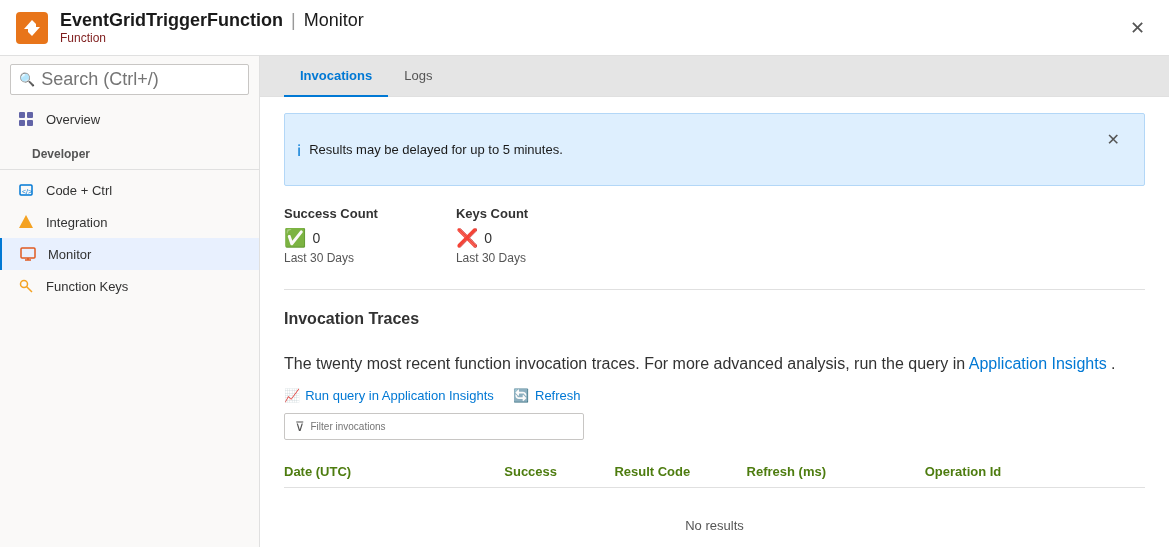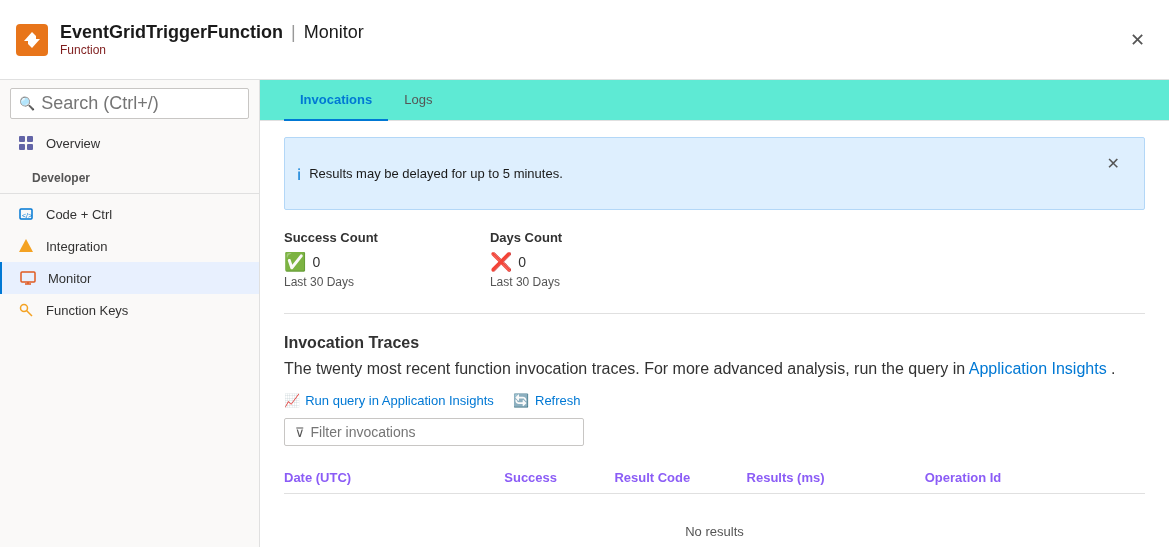--- a/index.html
+++ b/index.html
@@ -1,19 +1,19 @@
 <!DOCTYPE html>
 <html><head>
   <meta charset="utf-8">
   <style>
     * { box-sizing: border-box; margin: 0; padding: 0; }
     body { font-family: 'Segoe UI', Arial, sans-serif; font-size: 13px; color: #323232; background: #fff; display: flex; flex-direction: column; height: 547px; width: 1169px; overflow: hidden; }
 
     
-    .title-bar { display: flex; align-items: center; padding: 22px 16px; border-bottom: 1px solid #e0e0e0; background: #fff; min-height: 56px; }
+    .title-bar { display: flex; align-items: center; padding: 10px 16px; border-bottom: 1px solid #e0e0e0; background: #fff; min-height: 56px; }
     .title-bar-icon { width: 32px; height: 32px; background: #e8751a; border-radius: 4px; display: flex; align-items: center; justify-content: center; margin-right: 12px; flex-shrink: 0; }
     .title-bar-icon svg { width: 20px; height: 20px; }
     .title-bar-text { display: flex; flex-direction: column; }
     .close-btn { margin-left: auto; background: none; border: none; cursor: pointer; font-size: 18px; color: #555; padding: 4px 8px; }
 
     
     .layout { display: flex; flex: 1; overflow: hidden; }
 
     
     .sidebar { width: 260px; border-right: 1px solid #e0e0e0; background: #faf9f8; flex-shrink: 0; display: flex; flex-direction: column; overflow-y: auto; }
@@ -23,56 +23,56 @@
     .sidebar-item { display: flex; align-items: center; padding: 8px 16px; cursor: pointer; color: #323232; font-size: 13px; }
     .sidebar-item.active { background: #e8f0fe; border-left: 2px solid #0078d4; }
     .sidebar-item .item-icon { width: 20px; margin-right: 10px; display: flex; align-items: center; justify-content: center; flex-shrink: 0; }
     .sidebar-section-label { font-size: 12px; font-weight: 600; color: #555; padding: 12px 32px 4px; text-transform: none; }
     .sidebar-divider { border: none; border-top: 1px solid #e0e0e0; margin: 4px 0; }
 
     
     .main { flex: 1; overflow-y: auto; padding: 0; }
 
     
-    .tabs { display: flex; border-bottom: 1px solid #e0e0e0; padding: 0 24px; background: #5eead4; }
+    .tabs { display: flex; border-bottom: 1px solid #e0e0e0; padding: 0 24px; background: #e5e5e5; }
     .tab { padding: 12px 16px; cursor: pointer; font-size: 13px; color: #555; border-bottom: 2px solid transparent; margin-bottom: -1px; }
     .tab.active { color: #0078d4; border-bottom-color: #0078d4; font-weight: 600; }
 
     
     .content { padding: 16px 24px; }
 
     
     .info-banner { background: #deeffe; border: 1px solid #b3d7f7; border-radius: 2px; display: flex; align-items: center; padding: 8px 12px; margin-bottom: 20px; font-size: 13px; color: #1a1a1a; }
     .info-banner .info-icon { color: #0078d4; margin-right: 8px; font-size: 16px; }
     .info-banner .close-x { margin-left: auto; cursor: pointer; color: #555; background: none; border: none; font-size: 16px; }
 
     
-    .stats-row { display: flex; gap: 112px; margin-bottom: 24px; }
+    .stats-row { display: flex; gap: 78px; margin-bottom: 24px; }
     .stat-block { display: flex; flex-direction: column; }
     .stat-label { font-size: 13px; font-weight: 600; color: #323232; margin-bottom: 6px; }
     .stat-value { display: flex; align-items: center; gap: 6px; font-size: 14px; color: #323232; }
     .stat-sub { font-size: 12px; color: #555; margin-top: 2px; }
     .stat-divider { border: none; border-top: 1px solid #e0e0e0; margin-bottom: 20px; }
 
     
-    .section-title { font-size: 16px; font-weight: 600; margin-bottom: 5px; }
+    .section-title { font-size: 16px; font-weight: 600; margin-bottom: 24px; }
     .section-desc { font-size: 16px; color: #323232; margin-bottom: 12px; line-height: 1.5; }
     .section-desc a { color: #0078d4; text-decoration: none; }
 
     .action-bar { display: flex; align-items: center; gap: 20px; margin-bottom: 10px; }
     .action-link { display: flex; align-items: center; gap: 5px; color: #0078d4; cursor: pointer; font-size: 13px; background: none; border: none; }
 
     .filter-box { display: flex; align-items: center; border: 1px solid #c8c6c4; border-radius: 2px; padding: 5px 10px; width: 300px; background: #fff; }
-    .filter-box input { border: none; outline: none; font-size: 14px; color: #a16207; background: transparent; flex: 1; }
+    .filter-box input { border: none; outline: none; font-size: 10px; color: #a16207; background: transparent; flex: 1; }
     .filter-icon { color: #555; margin-right: 6px; }
 
     
     .table-container { margin-top: 16px; }
     .table-header { display: flex; border-bottom: 1px solid #e0e0e0; padding: 8px 0; }
-    .th { font-size: 13px; font-weight: 600; color: #8b5cf6; }
+    .th { font-size: 13px; font-weight: 600; color: #4d7c0f; }
     .th.date { flex: 2; }
     .th.success { flex: 1; }
     .th.result { flex: 1.2; }
     .th.duration { flex: 1.5; }
     .th.operation { flex: 2; margin-left: 13px; }
     .no-results { text-align: center; color: #555; font-size: 13px; padding: 30px 0; }
 
     
     .icon-overview { color: #6264a7; }
     .icon-code { color: #0078d4; }
@@ -187,21 +187,21 @@
       <div class="stats-row">
         <div class="stat-block">
           <div class="stat-label">Success Count</div>
           <div class="stat-value">
             <span class="success-icon">✅</span>
             <span>0</span>
           </div>
           <div class="stat-sub">Last 30 Days</div>
         </div>
         <div class="stat-block">
-          <div class="stat-label">Days Count</div>
+          <div class="stat-label">Keys Count</div>
           <div class="stat-value">
             <span class="error-icon">❌</span>
             <span>0</span>
           </div>
           <div class="stat-sub">Last 30 Days</div>
         </div>
       </div>
 
       <hr class="stat-divider">
 
@@ -227,21 +227,21 @@
         <div class="filter-box">
           <span class="filter-icon">⊽</span>
           <input type="text" placeholder="Filter invocations" style="">
         </div>
 
         <div class="table-container">
           <div class="table-header">
             <span class="th date">Date (UTC)</span>
             <span class="th success">Success</span>
             <span class="th result">Result Code</span>
-            <span class="th duration">Results (ms)</span>
+            <span class="th duration">Refresh (ms)</span>
             <span class="th operation">Operation Id</span>
           </div>
           <div class="no-results">No results</div>
         </div>
       </div>
     </div>
   </div>
 </div>
 
 </body></html>

